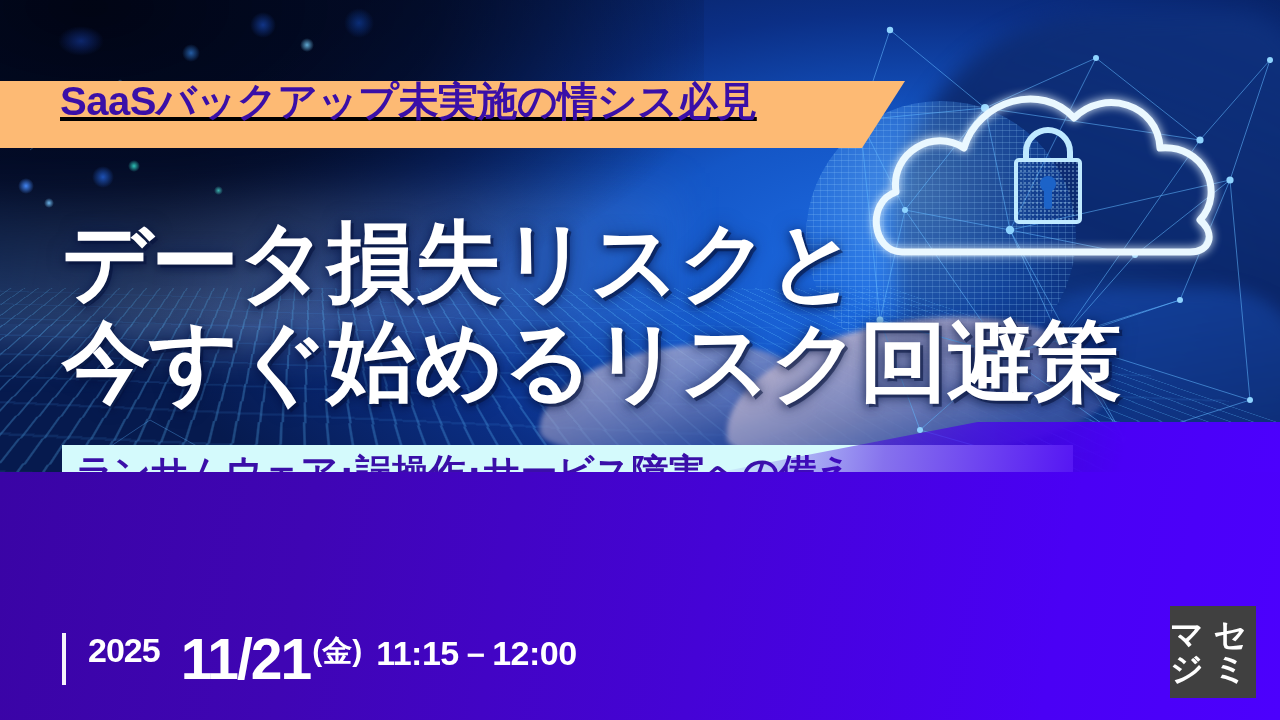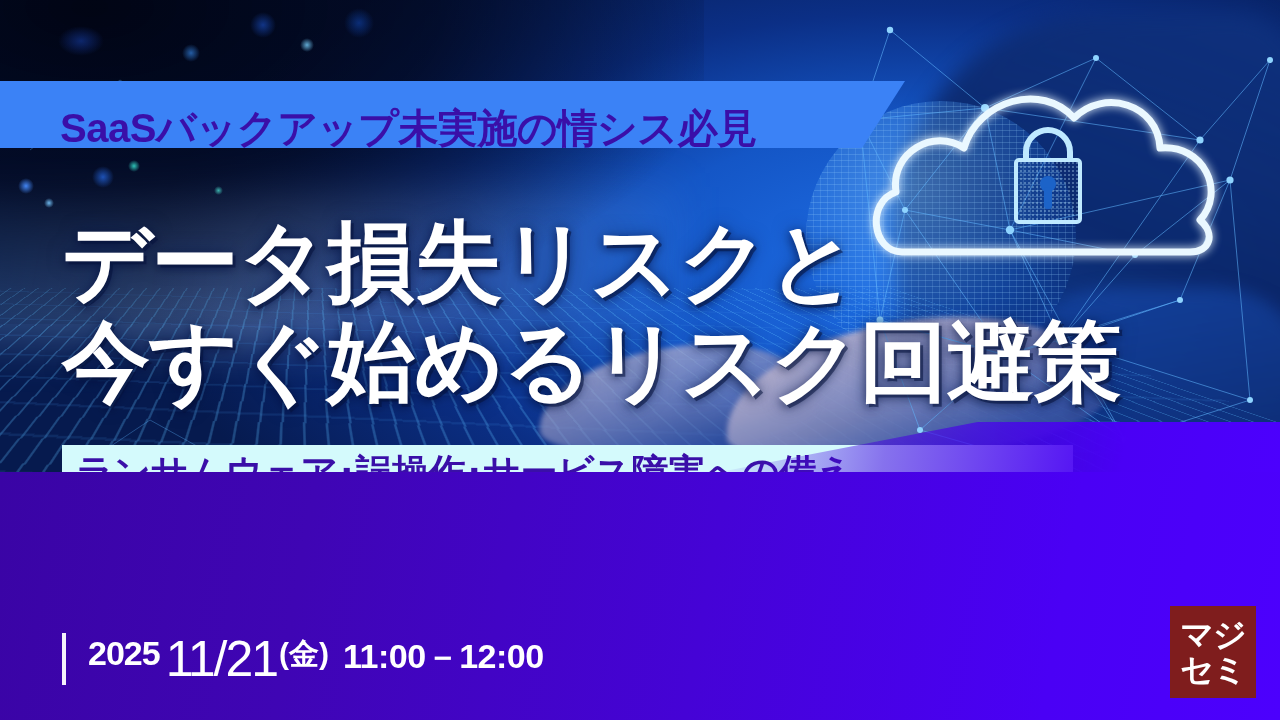--- a/index.html
+++ b/index.html
@@ -100,23 +100,23 @@
   .net { position:absolute; inset:0; }
   .net svg { width:100%; height:100%; }
 
   
   .bokeh { position:absolute; border-radius:50%; pointer-events:none; }
 
   
   .ribbon {
     position:absolute; left:0; top:81px;
     width:905px; height:67px;
-    background:#3b82f6;
+    background:#fdba74;
     clip-path:polygon(0 0, 905px 0, 862px 67px, 0 67px);
-    display:flex; align-items:flex-end;
+    display:flex; align-items:flex-start;text-decoration:underline;
   }
   .ribbon-text {
     margin-left:60px;
     font-size:40px; font-weight:700;
     color:#3a0fa8;
     letter-spacing:-0.5px;
     white-space:nowrap;
     line-height:1;
   }
 
@@ -167,30 +167,30 @@
   }
   .rule { width:2px; height:52px; background:#ffffff; opacity:.95; }
   .webinar-word {
     color:#fff; font-size:34px; font-weight:400;
     letter-spacing:9px; margin:0 20px 0 26px;
     line-height:1;
   }
   .rule2 { width:2px; height:52px; background:#ffffff; opacity:.95; margin-right:22px; }
   .date-row { display:flex; align-items:flex-start; color:#fff; white-space:nowrap; }
   .yr { font-size:34px; font-weight:700; letter-spacing:-1px; }
-  .big-date { font-size:50px; font-weight:400; letter-spacing:-2px; margin-left:6px; line-height:1; }
+  .big-date { font-size:57px; font-weight:700; letter-spacing:-2px; margin-left:21px; line-height:1; }
   .dow { font-size:30px; font-weight:700; margin-left:2px; }
   .time { font-size:34px; font-weight:700; margin-left:14px; letter-spacing:-0.5px; }
 
   
   .logo {
     position:absolute; right:24px; bottom:22px;
     width:86px; height:92px;
-    background:#7f1d1d;
-    display:flex; flex-direction:column;
+    background:#404040;
+    display:flex; flex-direction:row;
     align-items:center; justify-content:center;
     gap:1px;
   }
   .logo-line {
     color:#fff; font-size:33px; font-weight:700;
     letter-spacing:-1px; line-height:1.02;
   }
 </style>
 </head>
 <body>
@@ -311,21 +311,21 @@
   <div class="purple-wedge"></div>
   <div class="purple-band"></div>
 
   <div class="footer">
     <div class="rule"></div>
     <div class="rule2"></div>
     <div class="date-row">
       <span class="yr">2025</span>
       <span class="big-date">11/21</span>
       <span class="dow">(金)</span>
-      <span class="time">11:00－12:00</span>
+      <span class="time">11:15－12:00</span>
     </div>
   </div>
 
   <div class="logo">
     <div class="logo-line">マジ</div>
     <div class="logo-line">セミ</div>
   </div>
 
 </div>
 

